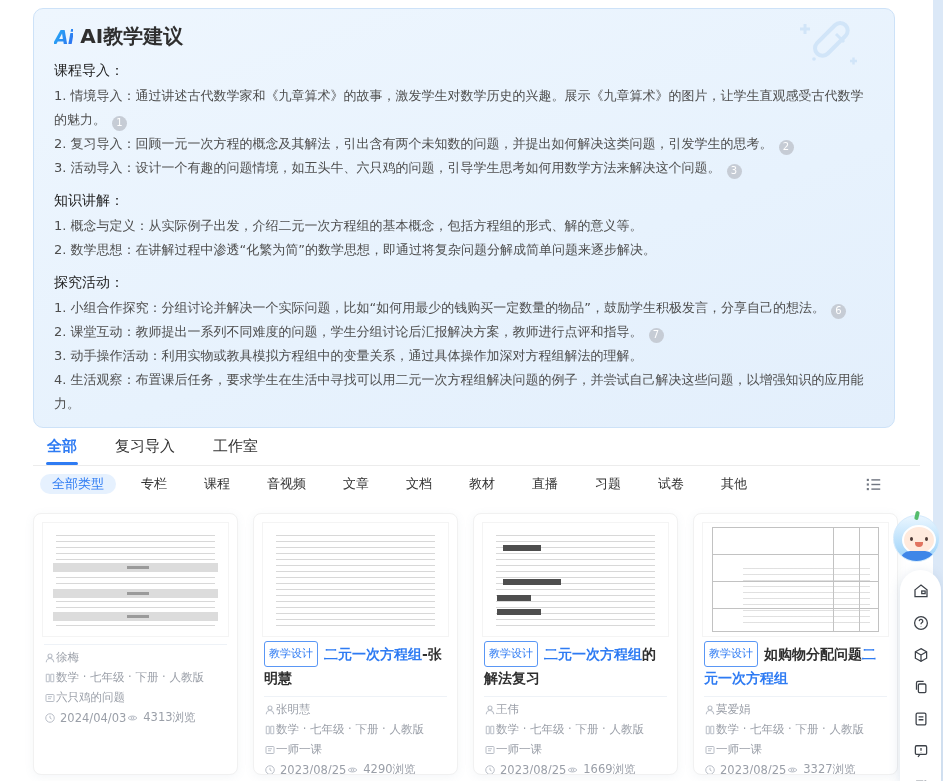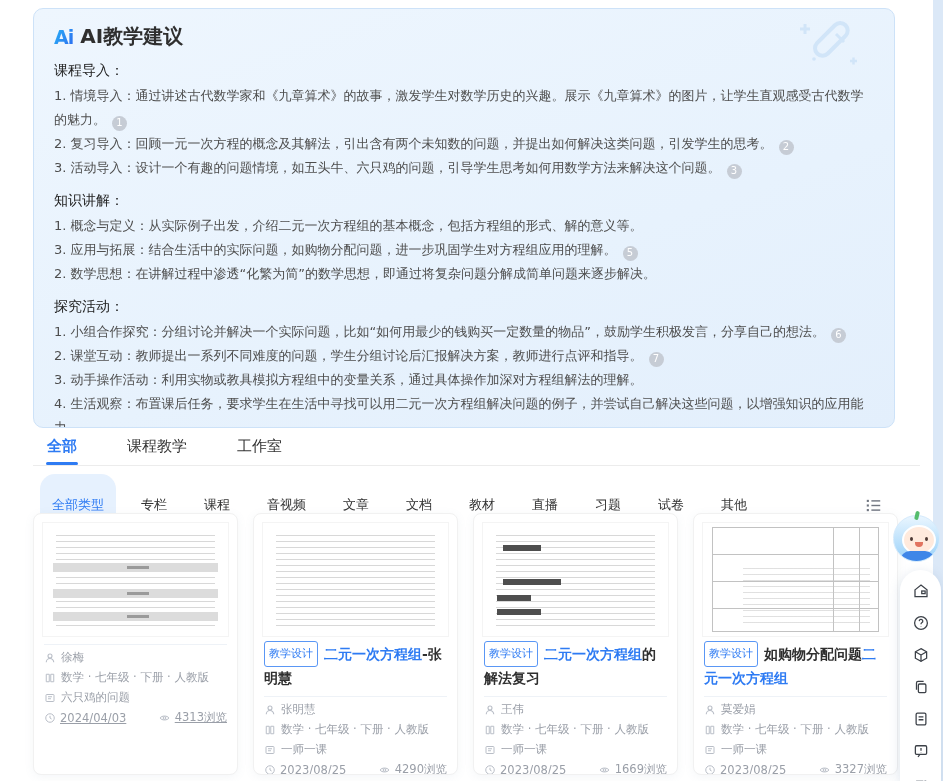--- a/index.html
+++ b/index.html
@@ -10,47 +10,47 @@
   
   .scroll-strip{position:absolute;top:0;right:0;width:10px;height:781px;background:#dbe8f7;}
   
   .ai-panel{
     position:absolute;left:33px;top:8px;width:862px;height:420px;box-sizing:border-box;
     background:linear-gradient(160deg,#eef6fe 0%,#e7f2fd 60%,#e3effc 100%);
     border:1px solid #cde2f8;border-radius:10px;padding:14px 20px;overflow:hidden;
   }
   .panel-header{display:flex;align-items:center;gap:7px;}
   .ai-logo{
-    font-size:19px;font-weight:800;letter-spacing:-1px;
+    font-size:19px;font-weight:800;font-style:italic;letter-spacing:-1px;
     background:linear-gradient(120deg,#27b3f6,#2d6cf0);
     -webkit-background-clip:text;background-clip:text;color:#2a8df2;-webkit-text-fill-color:transparent;
   }
   .panel-title{font-size:20px;font-weight:700;color:#2f2f2f;}
   .wand-decoration{position:absolute;top:4px;right:24px;opacity:.55;pointer-events:none;}
   .sec-h{font-size:14px;font-weight:400;color:#222;margin:12px 0 4px;}
   .sec-line{font-size:13px;color:#4e4e4e;line-height:24px;}
   .ref-badge{
     display:inline-flex;justify-content:center;align-items:center;width:15px;height:15px;
     border-radius:50%;background:#c6ccd5;color:#fff;font-size:10px;margin-left:6px;
     vertical-align:-2px;cursor:pointer;
   }
   
   .tabs{
     position:absolute;left:33px;top:432px;width:887px;height:34px;box-sizing:border-box;
-    border-bottom:1px solid #ececec;display:flex;align-items:flex-start;gap:50px;padding-left:14px;
+    border-bottom:1px solid #ececec;display:flex;align-items:flex-start;gap:38px;padding-left:14px;
   }
   .tab{font-size:15px;color:#333;height:33px;line-height:28px;position:relative;cursor:pointer;}
   .tab.active{color:#2e7bf3;font-weight:700;}
   .tab.active::after{
     content:"";position:absolute;left:50%;transform:translateX(-50%);bottom:0;
     width:32px;height:3px;background:#2e7bf3;border-radius:2px;
   }
   
   .filters{position:absolute;left:40px;top:474px;width:860px;display:flex;align-items:center;}
-  .chip{font-size:13px;color:#333;padding:22px 12px;border-radius:15px;margin-right:13px;white-space:nowrap;cursor:pointer;}
+  .chip{font-size:13px;color:#333;padding:1px 12px;border-radius:15px;margin-right:13px;white-space:nowrap;cursor:pointer;}
   .chip.active{color:#2e7bf3;background:#e6f1fe;}
   .list-toggle{margin-left:auto;margin-right:18px;cursor:pointer;display:flex;align-items:center;}
   
   .cards{position:absolute;left:33px;top:513px;display:grid;grid-template-columns:repeat(4,205px);gap:15px;}
   .card{
     width:205px;height:262px;background:#fff;border:1px solid #f1f1f1;border-radius:8px;
     box-shadow:0 2px 10px rgba(120,140,170,.08);box-sizing:border-box;overflow:hidden;cursor:pointer;position:relative;
   }
   .thumb{margin:8px 8px 4px;height:113px;position:relative;background:#fff;overflow:hidden;border:1px solid #f4f4f4;}
   .page-lines{position:absolute;inset:7px 13px;background:repeating-linear-gradient(to bottom,transparent 0 5px,#c7c7c7 5px 6px);opacity:.7;}
@@ -65,23 +65,23 @@
   }
   .thumb-d .page-lines{inset:40px 18px 10px 40px;opacity:.55;}
   .title-row{padding:0 10px;margin-top:3px;min-height:44px;font-size:14px;font-weight:700;color:#2f2f2f;line-height:22px;}
   .type-badge{
     display:inline-block;border:1px solid #5a97f5;color:#2e7bf3;font-size:11px;font-weight:400;
     padding:1px 4px;border-radius:3px;margin-right:6px;vertical-align:2px;
   }
   .seg.hl{color:#2e7bf3;}
   .divider{margin:7px 10px 5px;border-top:1px solid #eef2f7;}
   .meta{padding:0 10px;}
-  .mrow{display:flex;align-items:center;gap:5px;font-size:11.5px;color:#9a9fa8;margin:5px 0;}
+  .mrow{display:flex;align-items:center;font-size:11.5px;color:#9a9fa8;margin:5px 0;}
   .mrow svg{flex:none;}
-  .mrow.last{justify-content:space-between;text-decoration:underline;}
+  .mrow.last{}
   .mpart{display:flex;align-items:center;gap:4px;}
   
   .mascot{position:absolute;top:515px;right:3px;width:47px;height:47px;cursor:pointer;z-index:6;}
   .m-outer{position:absolute;inset:0;border-radius:50%;background:linear-gradient(180deg,#eaf6ff 0%,#a9d8fa 80%);border:1px solid #d4eafc;overflow:hidden;}
   .m-sprout{position:absolute;top:-4px;left:22px;width:4px;height:9px;background:#56bd6d;border-radius:3px;transform:rotate(14deg);}
   .m-face{position:absolute;left:8px;top:9px;width:30px;height:26px;background:#ffeadd;border-radius:50%;border:2px solid #fff;}
   .m-eye{position:absolute;top:10px;width:3px;height:4px;background:#4f3a35;border-radius:50%;}
   .m-eye.l{left:6px;} .m-eye.r{right:6px;}
   .m-mouth{position:absolute;left:11px;top:15px;width:8px;height:5px;background:#e2735f;border-radius:0 0 8px 8px;}
   .m-collar{position:absolute;left:6px;bottom:-4px;width:35px;height:14px;background:#3f86e8;border-radius:10px 10px 0 0;}
@@ -119,23 +119,20 @@
   </div>
   <div class="sec-line">
     <span>3. 活动导入：设计一个有趣的问题情境，如五头牛、六只鸡的问题，引导学生思考如何用数学方法来解决这个问题。</span><span class="ref-badge">3</span>
   </div>
 
   <h3 class="sec-h">知识讲解：</h3>
   <div class="sec-line">
     <span>1. 概念与定义：从实际例子出发，介绍二元一次方程组的基本概念，包括方程组的形式、解的意义等。</span>
   </div>
   <div class="sec-line">
-    <span>3. 应用与拓展：结合生活中的实际问题，如购物分配问题，进一步巩固学生对方程组应用的理解。</span><span class="ref-badge">5</span>
-  </div>
-  <div class="sec-line">
     <span>2. 数学思想：在讲解过程中渗透“化繁为简”的数学思想，即通过将复杂问题分解成简单问题来逐步解决。</span>
   </div>
 
   <h3 class="sec-h">探究活动：</h3>
   <div class="sec-line">
     <span>1. 小组合作探究：分组讨论并解决一个实际问题，比如“如何用最少的钱购买一定数量的物品”，鼓励学生积极发言，分享自己的想法。</span><span class="ref-badge">6</span>
   </div>
   <div class="sec-line">
     <span>2. 课堂互动：教师提出一系列不同难度的问题，学生分组讨论后汇报解决方案，教师进行点评和指导。</span><span class="ref-badge">7</span>
   </div>
@@ -143,21 +140,21 @@
     <span>3. 动手操作活动：利用实物或教具模拟方程组中的变量关系，通过具体操作加深对方程组解法的理解。</span>
   </div>
   <div class="sec-line">
     <span>4. 生活观察：布置课后任务，要求学生在生活中寻找可以用二元一次方程组解决问题的例子，并尝试自己解决这些问题，以增强知识的应用能力。</span>
   </div>
 
 </section>
 
 <nav class="tabs">
   <div class="tab active">全部</div>
-  <div class="tab">课程教学</div>
+  <div class="tab">复习导入</div>
   <div class="tab">工作室</div>
 </nav>
 
 <div class="filters">
   <span class="chip active">全部类型</span>
   <span class="chip">专栏</span>
   <span class="chip">课程</span>
   <span class="chip">音视频</span>
   <span class="chip">文章</span>
   <span class="chip">文档</span>

